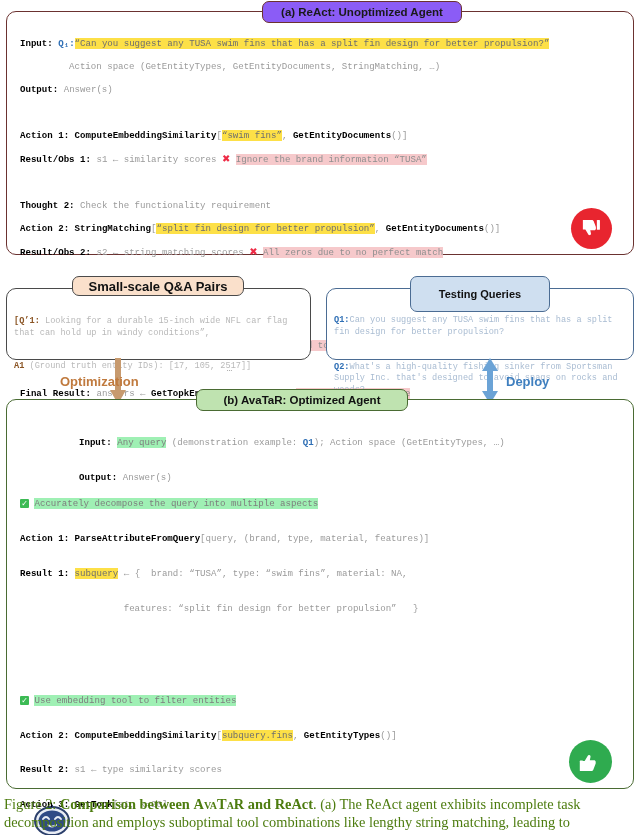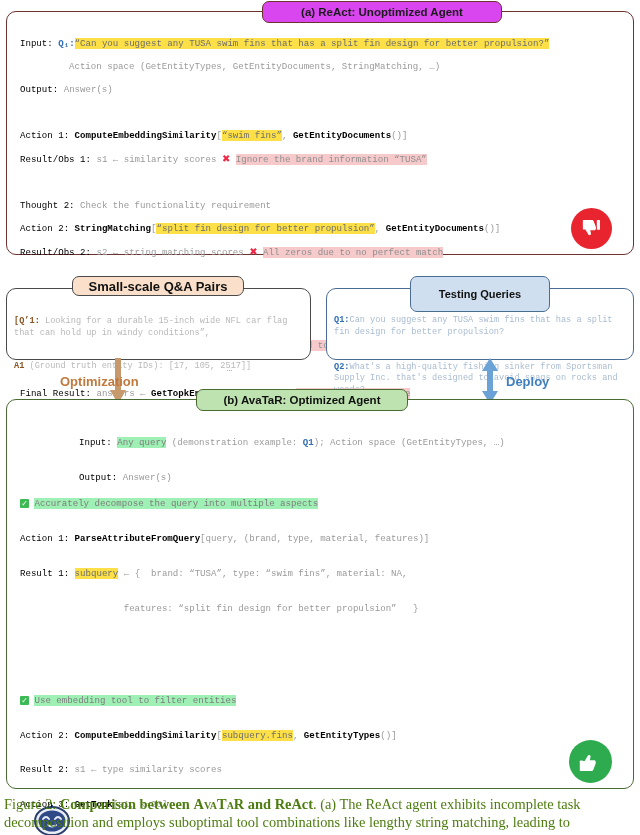--- a/index.html
+++ b/index.html
@@ -9,32 +9,32 @@
   
   .panel{position:absolute;box-sizing:border-box;border-radius:10px;background:#fff;}
   .panel-title{position:absolute;box-sizing:border-box;border-radius:7px;
        font-weight:bold;text-align:center;white-space:nowrap;z-index:5;
        display:flex;align-items:center;justify-content:center;}
 
   
   .mono{font-family:"Liberation Mono",monospace;font-size:9.1px;line-height:11.6px;
         color:#9a9a9a;white-space:pre-wrap;}
   .mono b{color:#000;font-weight:bold;}
-  .lbl{color:#000;font-weight:normal;margin-top:20px;}
+  .lbl{color:#000;font-weight:bold;margin-top:20px;}
   .blue{color:#2f6fb5;font-weight:bold;}
   .hl-gray{background:#fde047;color:#6e6e6e;}
   .hl-red{background:#f6c9cb;color:#8f8f8f;}
   .hl-green{background:#9ff0b4;color:#7d7d7d;}
   .uline{}
 
   
   #react-panel{left:6px;top:11px;width:628px;height:244px;
       border:1.6px solid #6b3230;}
-  #react-title{left:262px;top:1px;width:240px;height:22px;
-      background:#d946ef;border:1.6px solid #6b3230;color:#1a1a1a;font-size:11.5px;}
+  #react-title{left:262px;top:1px;width:200px;height:22px;
+      background:#8b5cf6;border:1.6px solid #6b3230;color:#1a1a1a;font-size:11.5px;}
   #react-body{position:absolute;left:13px;top:14px;right:10px;}
 
   
   #qa-panel{left:6px;top:288px;width:305px;height:72px;border:1.5px solid #4a4a4a;}
   #qa-title{left:72px;top:276px;width:172px;height:20px;
       background:#fae0cb;border:1.5px solid #4a4a4a;color:#111;font-size:13px;}
   #qa-body{position:absolute;left:7px;top:5px;right:5px;text-align:center;}
   .qa-key{color:#8a5423;font-weight:bold;}
   .qa-txt{color:#b9b9b9;}
 

